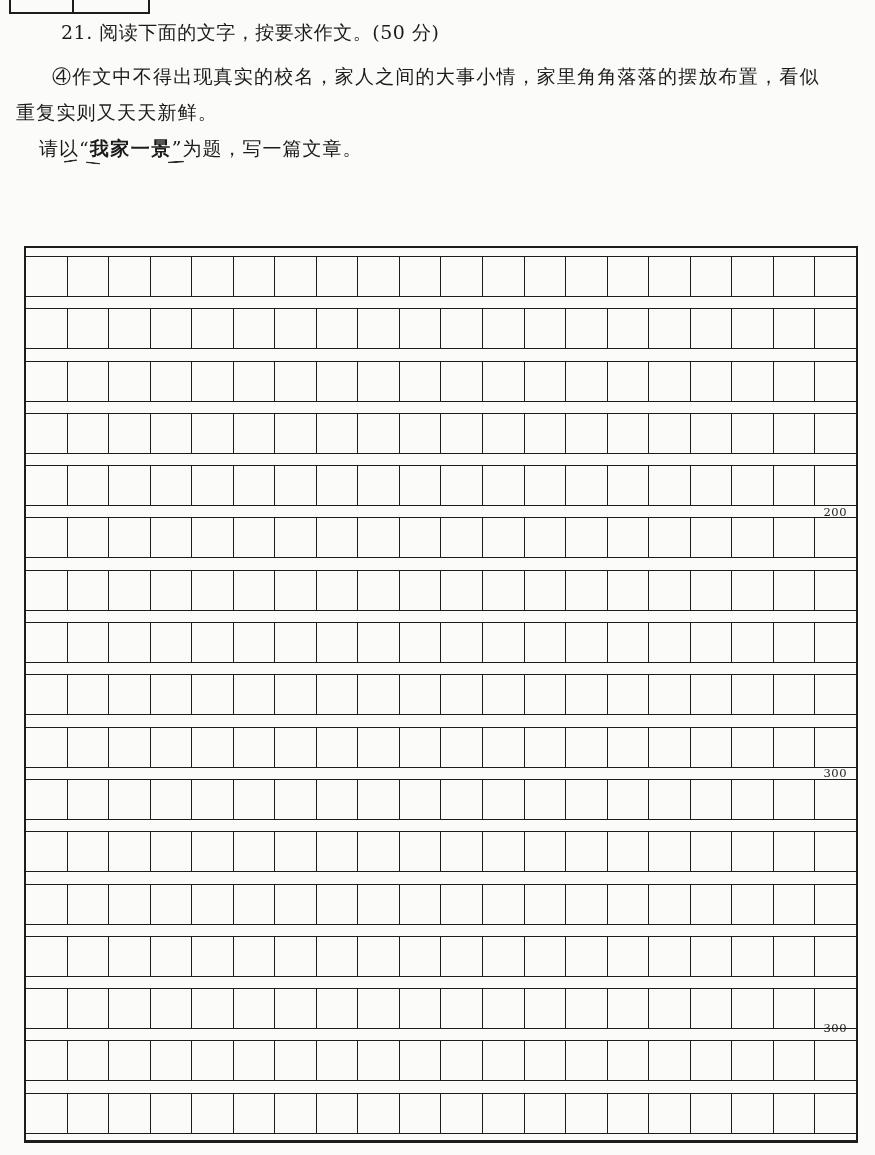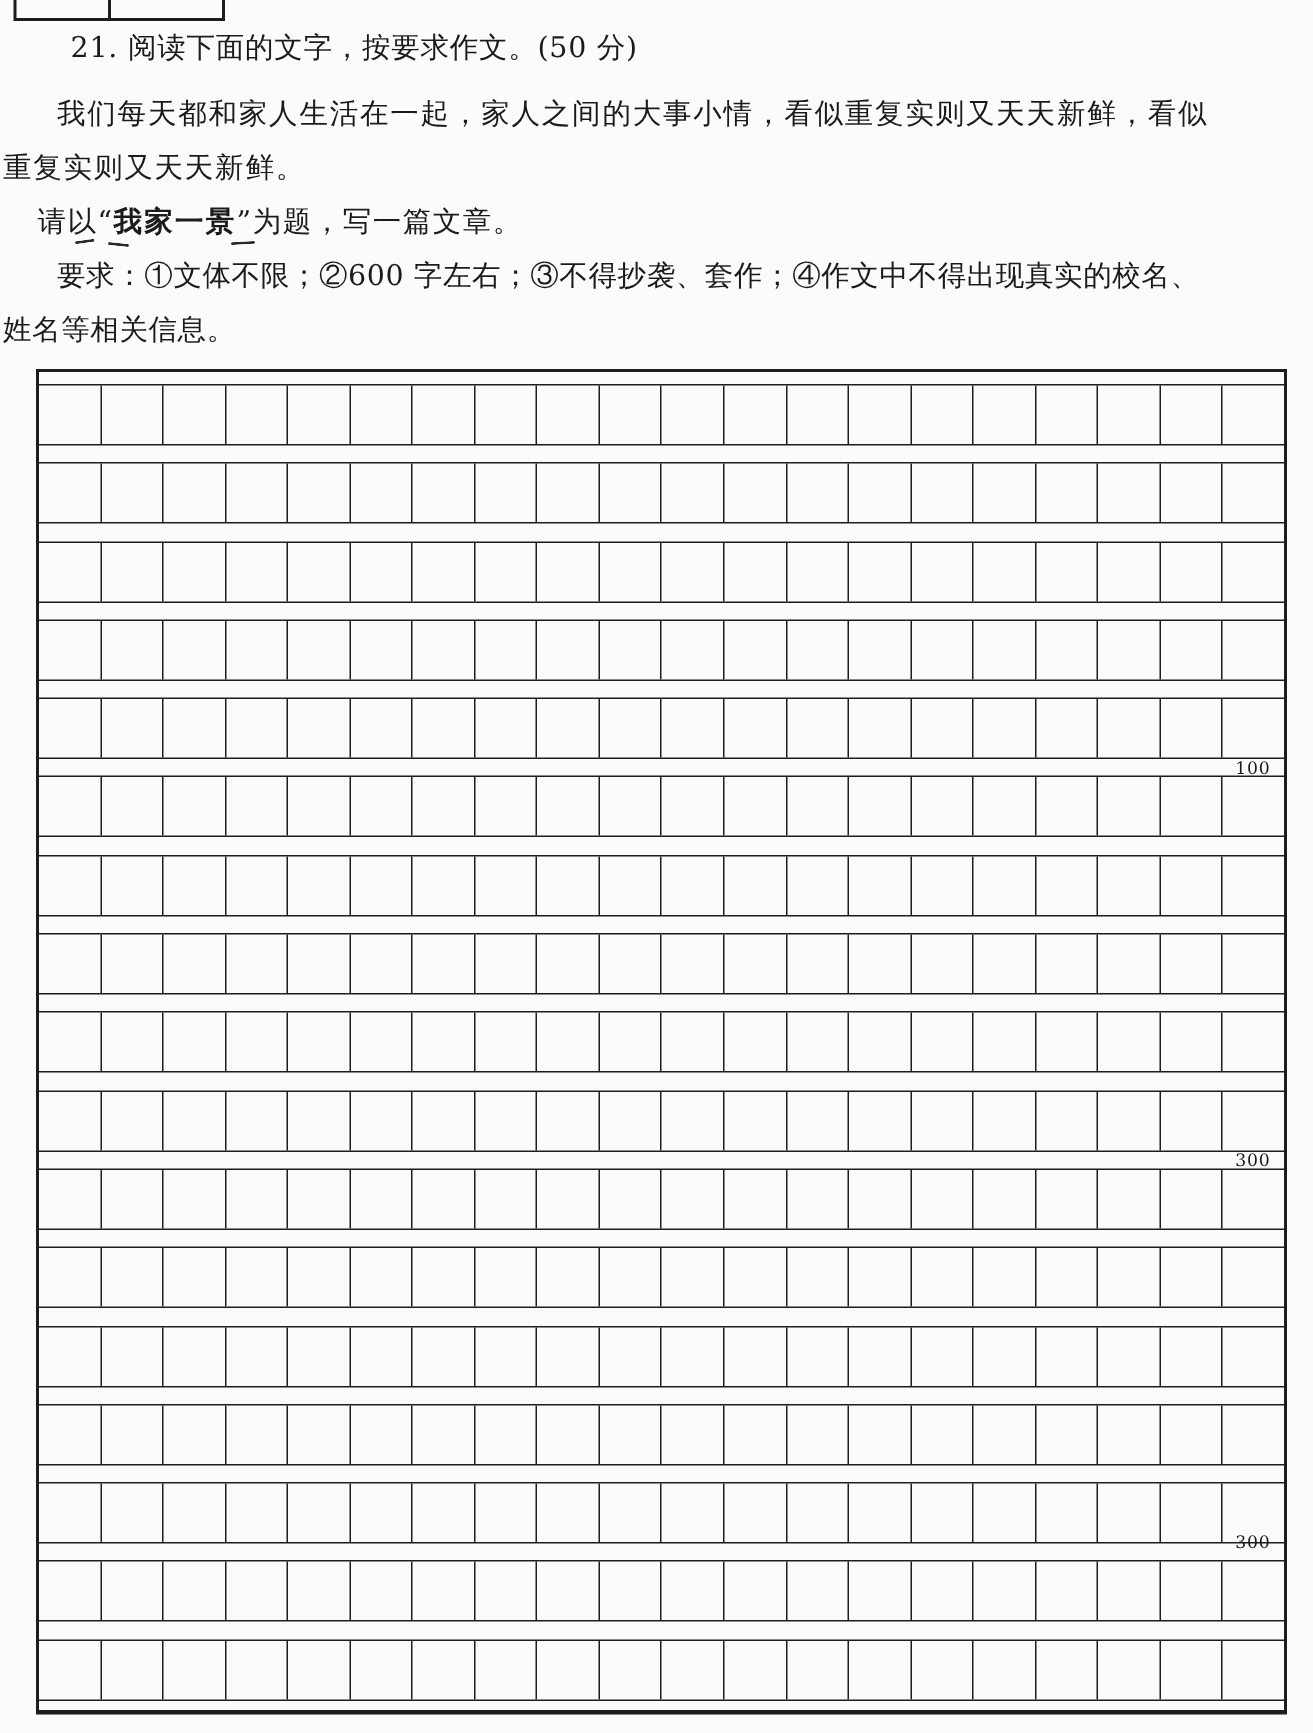--- a/index.html
+++ b/index.html
@@ -20,21 +20,21 @@
     position:absolute;left:9px;top:-28px;width:141px;height:42px;
     border:2.2px solid var(--line);box-sizing:border-box;
     background:transparent;
   }
   .box-divider{
     position:absolute;left:61px;top:0;bottom:0;width:2px;
     background:var(--line);
   }
   
   .textblock{
-    position:absolute;left:2px;top:14px;width:813px;
+    position:absolute;left:16px;top:14px;width:813px;
     font-size:19px;line-height:36px;
   }
   .q-line{padding-left:45px;letter-spacing:0.5px;}
   .para{text-indent:36px;letter-spacing:1.2px;}
   .para.first{margin-top:8px;}
   .kai{font-weight:400;}
   .title-line{padding-left:23px;position:relative;letter-spacing:1px;}
   .title-line .b{font-weight:bold;letter-spacing:1.5px;}
   
   .u-mark{
@@ -76,28 +76,27 @@
 </style>
 </head>
 <body>
 
 <div class="box-fragment">
   <div class="box-divider"></div>
 </div>
 
 <div class="textblock">
   <div class="q-line">21. 阅读下面的文字，按要求作文。(50 分)</div>
-  <div class="para first kai">我们每天都和家人生活在一起，家人之间的大事小情，看似重复实则又天天新鲜，看似重复实则又天天新鲜。</div>
+  <div class="para first kai">④作文中不得出现真实的校名，家人之间的大事小情，家里角角落落的摆放布置，看似重复实则又天天新鲜。</div>
   <div class="title-line kai">
     <span class="u-mark m1"></span>
     <span class="u-mark m2"></span>
     <span class="u-mark m3"></span>
     <span>请以“</span><span class="b">我家一景</span><span>”为题，写一篇文章。</span>
   </div>
-  <div class="para req">要求：①文体不限；②600 字左右；③不得抄袭、套作；④作文中不得出现真实的校名、姓名等相关信息。</div>
 </div>
 
 <div class="grid" id="writing-grid">
     <div class="g-row">
       <span class="g-cell"></span>
       <span class="g-cell"></span>
       <span class="g-cell"></span>
       <span class="g-cell"></span>
       <span class="g-cell"></span>
       <span class="g-cell"></span>
@@ -461,16 +460,16 @@
       <span class="g-cell"></span>
       <span class="g-cell"></span>
       <span class="g-cell"></span>
       <span class="g-cell"></span>
       <span class="g-cell"></span>
       <span class="g-cell"></span>
       <span class="g-cell"></span>
       <span class="g-cell"></span>
       <span class="g-cell"></span>
     </div>
-    <span class="g-marker" style="top: 258.7px;">100</span>
+    <span class="g-marker" style="top: 258.7px;">200</span>
     <span class="g-marker" style="top: 520.2px;">300</span>
     <span class="g-marker" style="top: 775px;">300</span>
   </div>
 
 </body></html>

